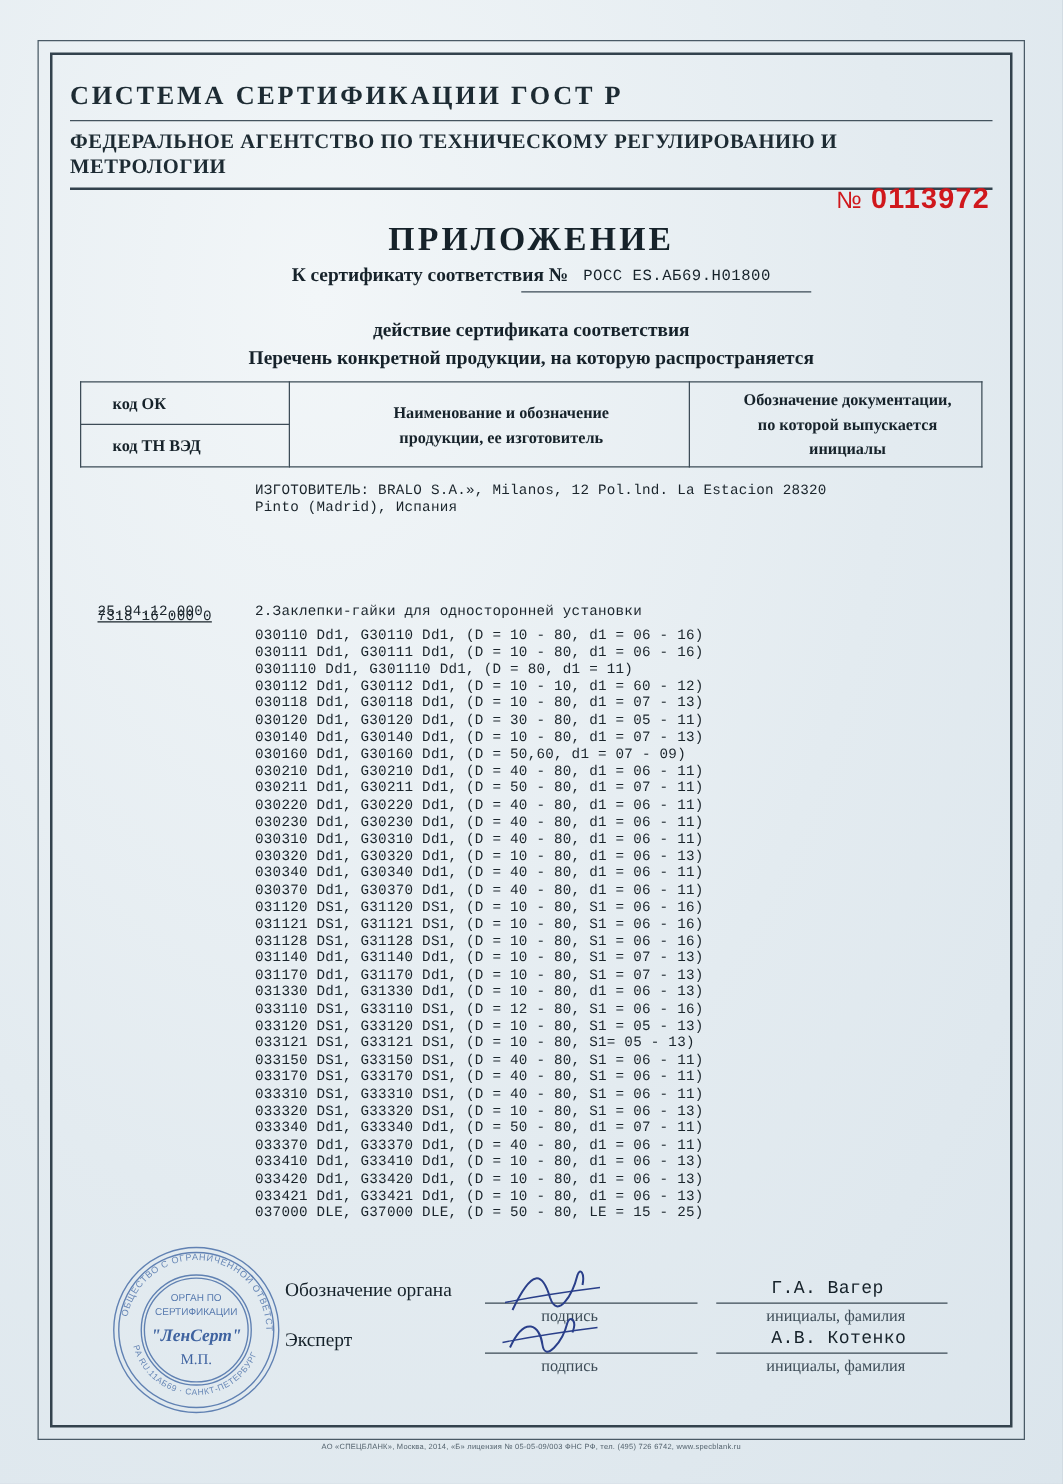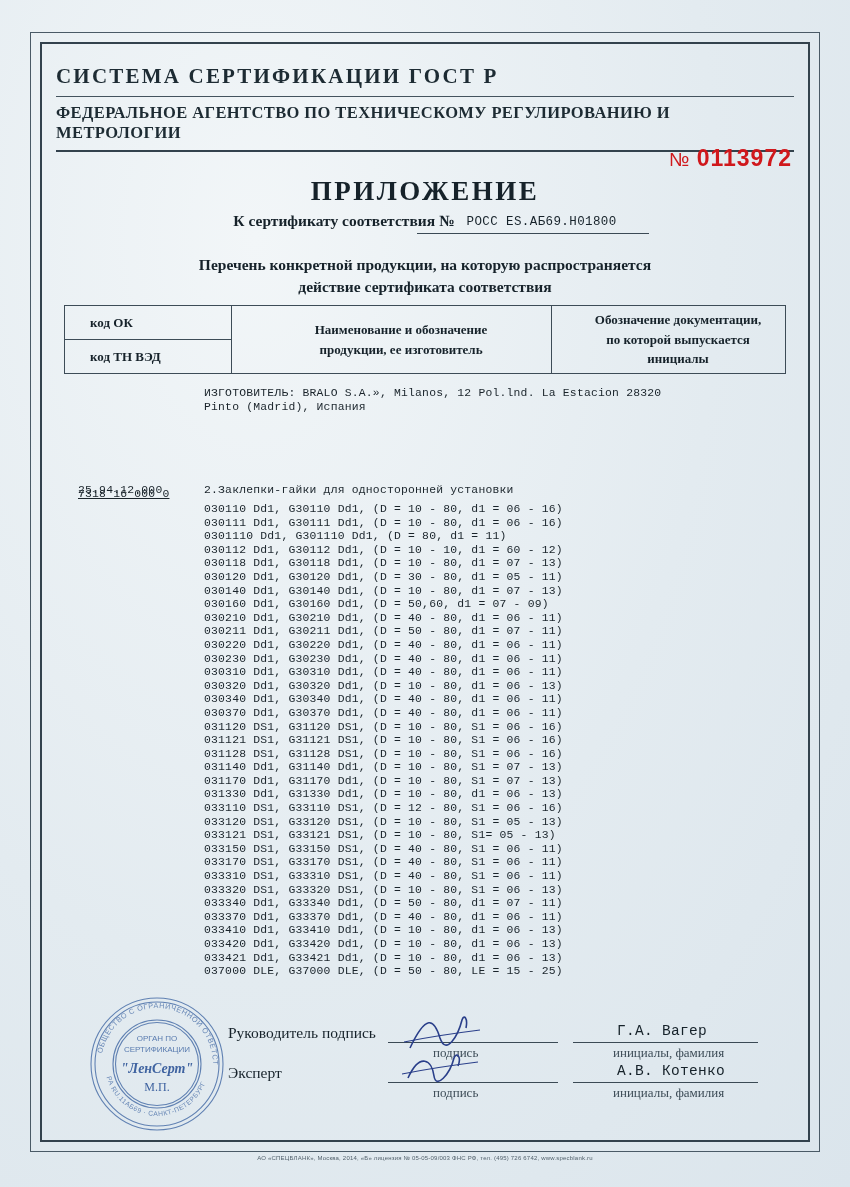--- a/index.html
+++ b/index.html
@@ -295,22 +295,22 @@
   </div>
 
   <div class="title">ПРИЛОЖЕНИЕ</div>
 
   <div class="subtitle-row">
     <span>К сертификату соответствия №</span><span class="certno">РОСС ES.АБ69.Н01800</span>
   </div>
   <div class="subtitle-underline"></div>
 
   <div class="desc">
+    <div>действие сертификата соответствия</div>
     <div>Перечень конкретной продукции,  на которую распространяется</div>
-    <div>действие сертификата соответствия</div>
   </div>
 
   <table class="tbl">
     <tbody>
         <tr>
       <td class="c-ok">код ОК</td>
       <td class="c-name" rowspan="2">
         <div>Наименование и обозначение</div>
         <div>продукции, ее изготовитель</div>
       </td>
@@ -386,21 +386,21 @@
       </g>
       <text x="71" y="48" text-anchor="middle" font-family="'Liberation Sans', sans-serif" font-size="8" fill="#4a6fa8" opacity="0.9">ОРГАН ПО</text>
       <text x="71" y="59" text-anchor="middle" font-family="'Liberation Sans', sans-serif" font-size="8" fill="#4a6fa8" opacity="0.9">СЕРТИФИКАЦИИ</text>
       <text x="71" y="80" text-anchor="middle" font-family="'Liberation Serif', serif" font-size="14" font-weight="bold" font-style="italic" fill="#3f63a0">"ЛенСерт"</text>
       <text x="71" y="98" text-anchor="middle" font-family="'Liberation Serif', serif" font-size="12" fill="#3f63a0">М.П.</text>
     </svg>
   </div>
 
   <div class="sig">
     <div class="sigrow">
-      <span class="role">Руководитель подпись</span>
+      <span class="role">Обозначение органа</span>
       <span class="sigline l1"></span>
       <span class="cap cap1">подпись</span>
       <span class="sigline l2"></span>
       <span class="nm">Г.А. Вагер</span>
       <span class="cap cap2">инициалы, фамилия</span>
       <svg class="scribble" width="90" height="48">
         <path d="M10 40 C 26 6, 34 10, 40 30 C 46 48, 58 28, 62 12 C 64 6, 68 10, 66 20" fill="none" stroke="#2a3f8a" stroke-width="1.6"></path>
         <path d="M4 34 C 24 30, 48 26, 80 22" fill="none" stroke="#2a3f8a" stroke-width="1.1"></path>
       </svg>
     </div>

